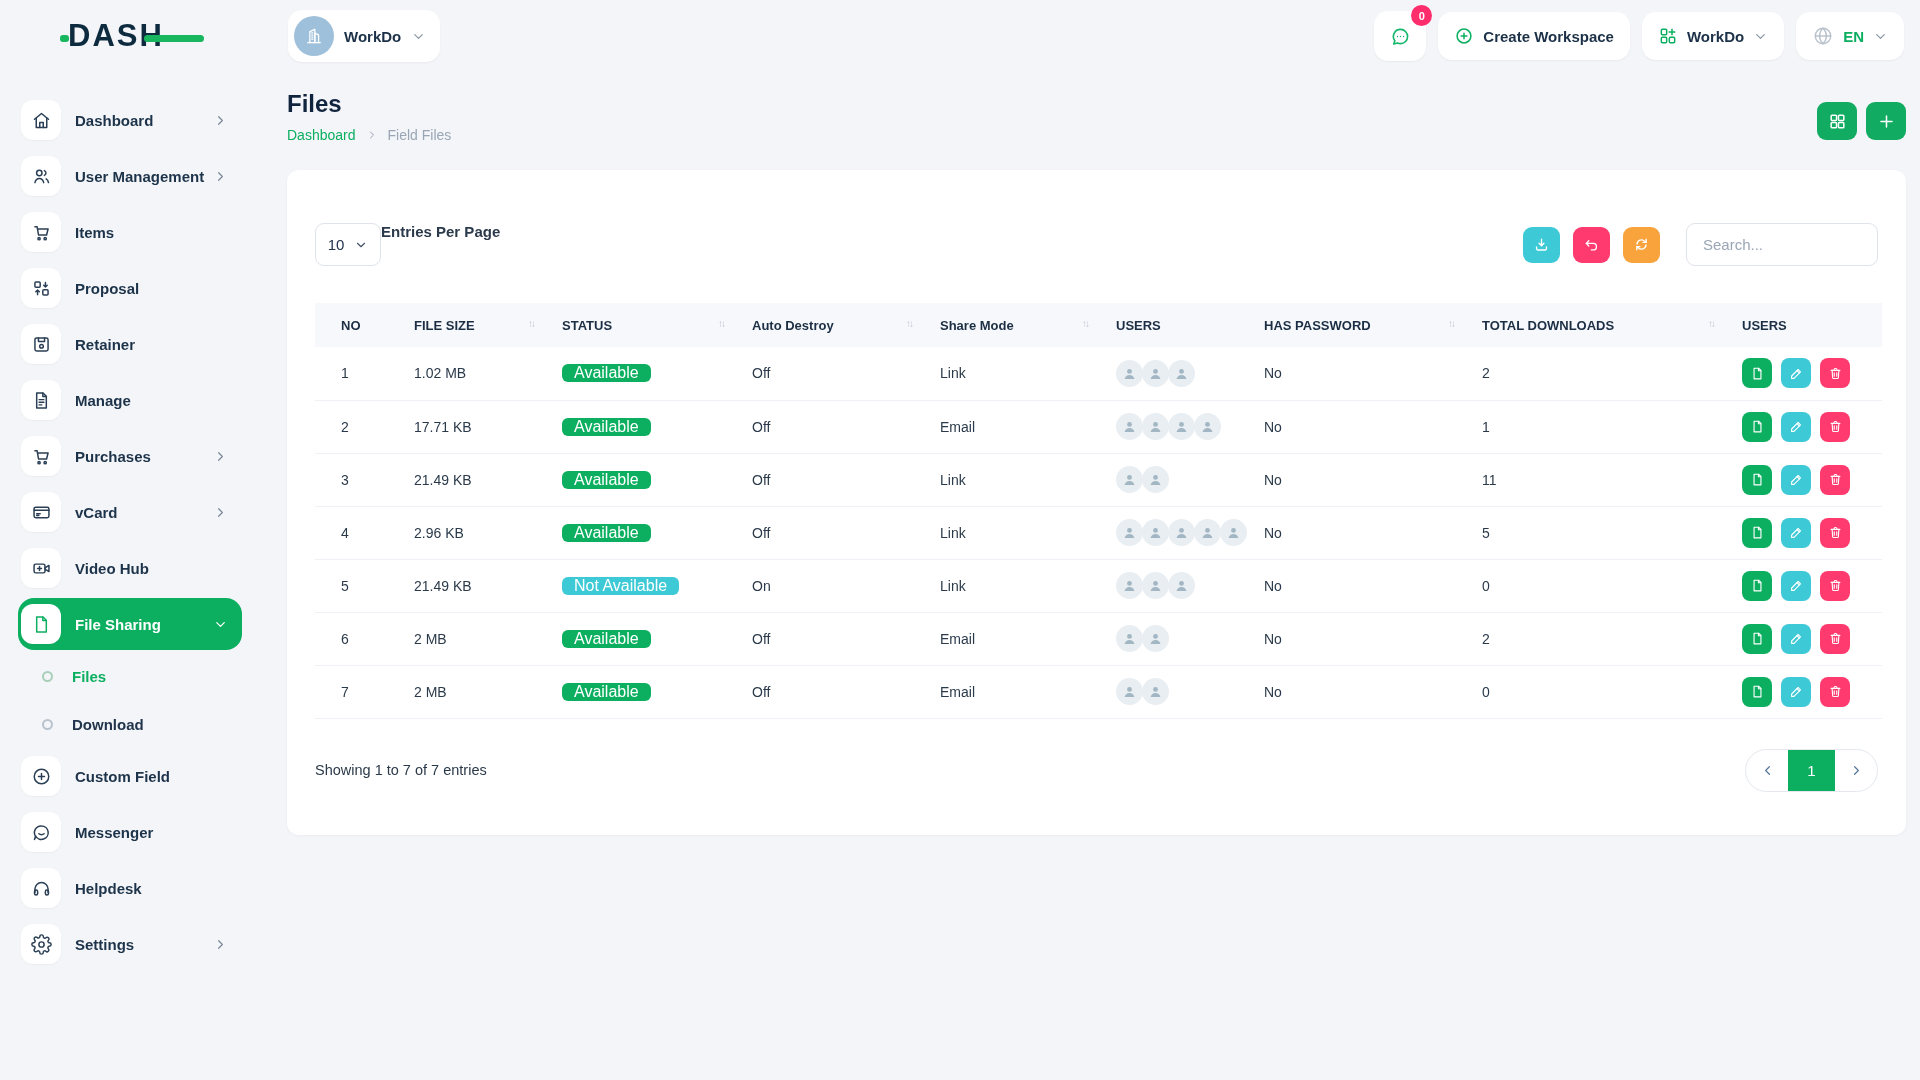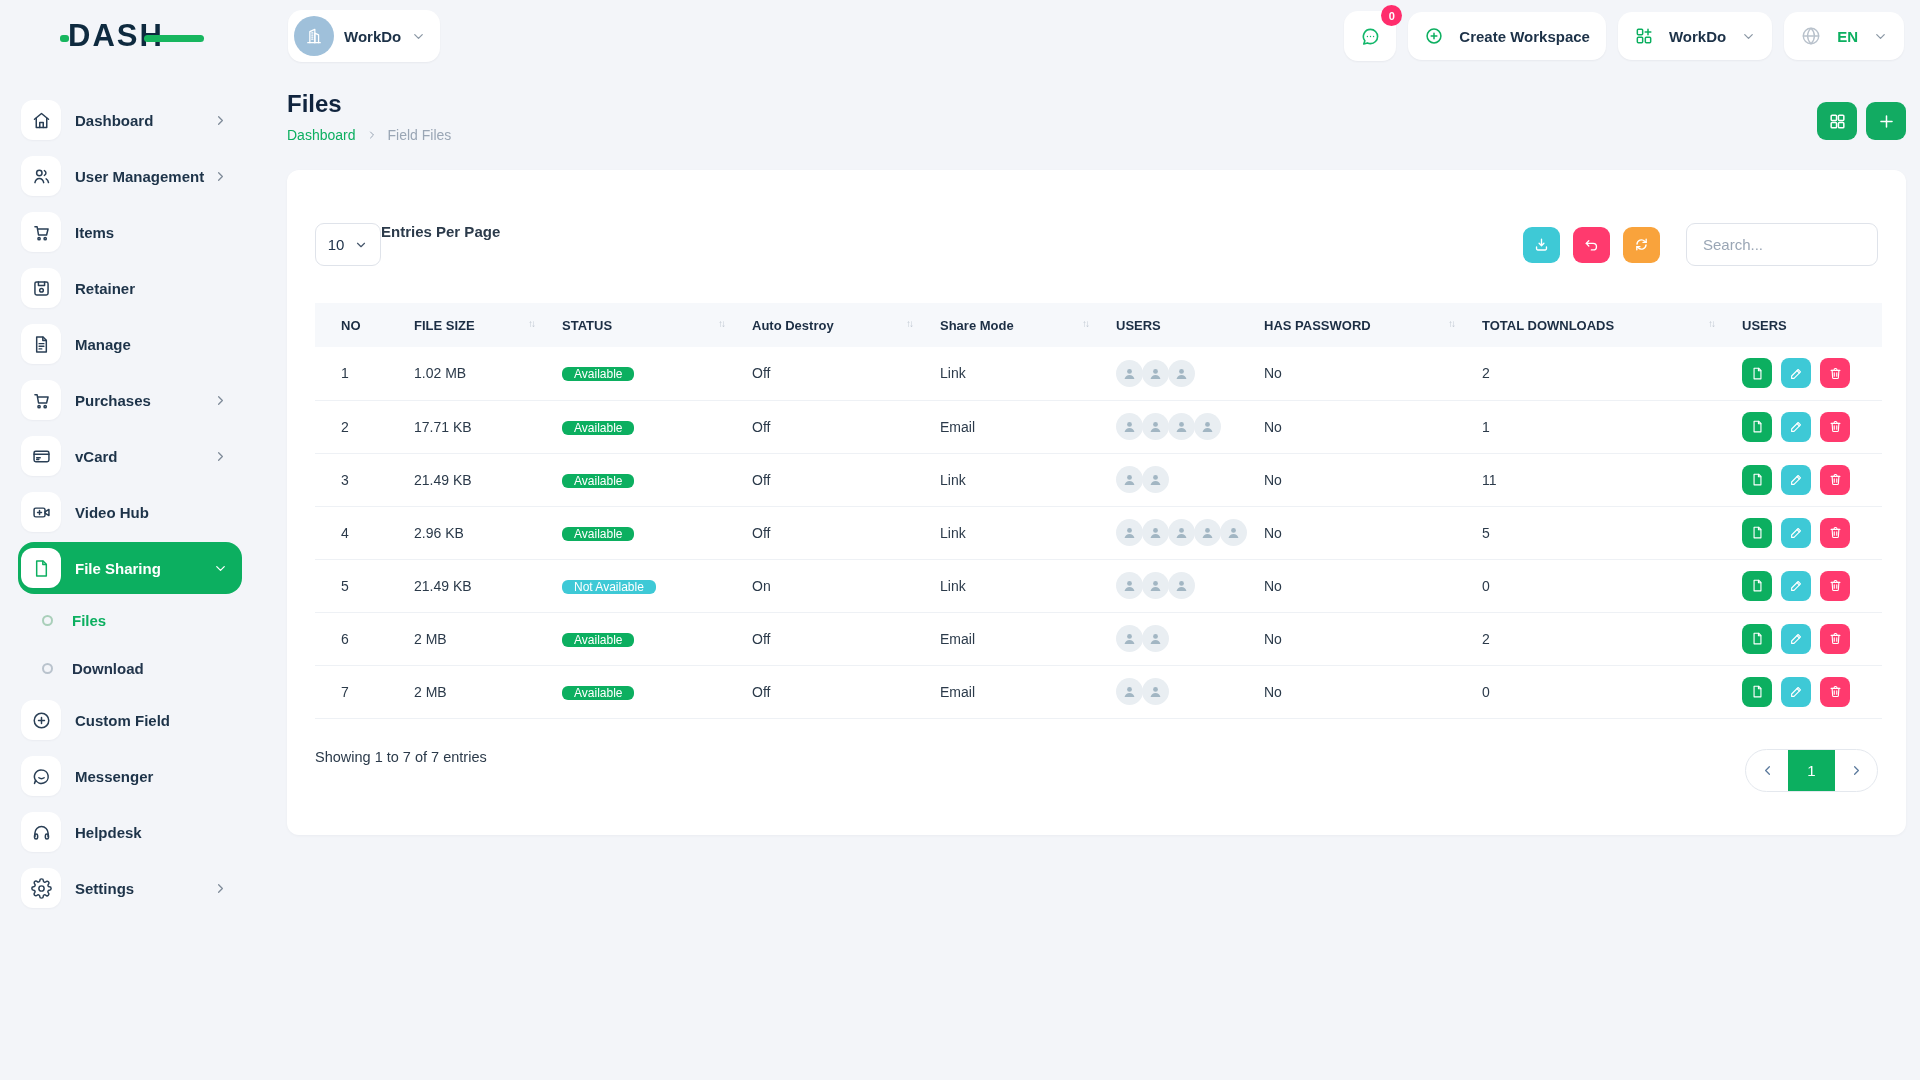--- a/index.html
+++ b/index.html
@@ -27,21 +27,21 @@
   .ws-name{font-size:15px;font-weight:700;color:#1c3147}
   .chev{color:#8b98a5}
   .chev svg{width:15px;height:15px;stroke-width:2}
 
   .top-right{margin-left:auto;display:flex;align-items:center;gap:12px}
   .msg-btn{position:relative;width:52px;height:50px;background:#fff;border:none;border-radius:14px;display:flex;align-items:center;justify-content:center;
     box-shadow:0 1px 2px rgba(16,24,40,.05);cursor:pointer;color:#12b76a}
   .msg-btn svg{width:23px;height:23px}
   .msg-badge{position:absolute;top:-6px;right:-6px;min-width:21px;height:21px;border-radius:50%;background:#ff2d6c;color:#fff;
     font-size:11px;font-weight:700;display:flex;align-items:center;justify-content:center}
-  .pill{height:48px;background:#fff;border:none;border-radius:14px;display:flex;align-items:center;gap:15px;padding:0 16px;
+  .pill{height:48px;background:#fff;border:none;border-radius:14px;display:flex;align-items:center;gap:9px;padding:0 16px;
     box-shadow:0 1px 2px rgba(16,24,40,.05);cursor:pointer;font-family:inherit}
   .pill .p-ico{color:#0caf60}
   .pill .p-ico svg{width:20px;height:20px;stroke-width:1.8}
   .pill .p-label{font-size:15px;font-weight:600;color:#1c3147}
   .globe-ico{color:#b9c2cc}
   .globe-ico svg{width:22px;height:22px;stroke-width:1.5}
   .lang-label{font-size:15px;font-weight:700;color:#0caf60}
 
   
   .sidebar{position:absolute;left:0;top:72px;width:262px;padding:20px 0 0 0}
@@ -92,35 +92,35 @@
   .search-input::placeholder{color:#9aa6b5}
 
   table.data-table{width:100%;margin-top:37px;border-collapse:collapse;table-layout:fixed}
   .data-table thead tr{background:#f6f8fb;height:44px}
   .data-table th{font-size:13px;font-weight:700;color:#1c2e44;text-align:left;padding-left:26px;white-space:nowrap}
   .sort-icon{float:right;margin-right:2px;font-size:10px;letter-spacing:-2px;color:#bfc7d1;font-weight:400;cursor:pointer}
   .data-table tbody tr{height:53px;border-top:1px solid #eef1f5}
   .data-table tbody tr:first-child{border-top:none}
   .data-table tbody tr:last-child{border-bottom:1px solid #eef1f5}
   .data-table td{font-size:14px;color:#2b3a4a;text-align:left;padding-left:26px;vertical-align:middle}
-  .status-badge{display:inline-block;color:#fff;font-size:12px;font-weight:500;border-radius:6px;padding:0 12px}
+  .status-badge{display:inline-block;color:#fff;font-size:16px;font-weight:500;border-radius:6px;padding:0 12px}
   .status-badge.green{background:#0caf60}
   .status-badge.teal{background:#3ec9d6}
   .avatars{display:inline-flex}
   .avatar{width:27px;height:27px;border-radius:50%;background:#e9eef2;display:inline-flex;align-items:center;justify-content:center}
   .avatar + .avatar{margin-left:-1px}
   .avatar svg{width:17px;height:17px;fill:#a2b6c3;stroke:none}
   .actions{display:inline-flex;gap:9px}
   .action-btn{width:30px;height:30px;border:none;border-radius:8px;color:#fff;display:flex;align-items:center;justify-content:center;cursor:pointer}
   .action-btn svg{width:15px;height:15px;stroke-width:1.8}
   .action-btn.green{background:#0caf60}
   .action-btn.teal{background:#3ec9d6}
   .action-btn.pink{background:#ff3a6e}
 
-  .table-footer{display:flex;margin-top:30px}
+  .table-footer{display:flex;align-items:center;margin-top:30px}
   .showing-text{font-size:14.5px;color:#2b3a4a}
   .pagination{margin-left:auto;display:flex;border:1px solid #e4e8ee;border-radius:22px;overflow:hidden;background:#fff;height:43px}
   .page-nav{width:42px;border:none;background:transparent;color:#5b7a9d;display:flex;align-items:center;justify-content:center;cursor:pointer}
   .page-nav svg{width:15px;height:15px;stroke-width:2}
   .page-current{width:47px;border:none;background:#0caf60;color:#fff;font-size:15px;font-family:inherit;cursor:pointer}
 </style>
 </head>
 <body>
 
 <header class="topbar">
@@ -235,20 +235,31 @@
     </div>
     <div class="nav-item">
       <span class="nav-icon-box">
         <svg viewBox="0 0 24 24">
           <circle cx="9.2" cy="19" r="1.3"></circle>
           <circle cx="16.2" cy="19" r="1.3"></circle>
           <path d="M4.5 5.5H7l1.6 9.3h9.2L19.5 8H7.6"></path>
         </svg>
       </span>
       <span class="nav-label">Items</span>
+    </div>
+    <div class="nav-item">
+      <span class="nav-icon-box">
+        <svg viewBox="0 0 24 24">
+          <rect x="4.5" y="4.5" width="6" height="6" rx="1.2"></rect>
+          <rect x="13.5" y="13.5" width="6" height="6" rx="1.2"></rect>
+          <path d="M16.5 5v5.2M16.5 10.2l-2-2M16.5 10.2l2-2"></path>
+          <path d="M7.5 19v-5.2M7.5 13.8l-2 2M7.5 13.8l2 2"></path>
+        </svg>
+      </span>
+      <span class="nav-label">Proposal</span>
     </div>
     <div class="nav-item">
       <span class="nav-icon-box">
         <svg viewBox="0 0 24 24">
           <rect x="4.5" y="4.5" width="15" height="15" rx="2"></rect>
           <path d="M8.5 4.7v3.8h7V4.7"></path>
           <circle cx="12" cy="14" r="2.1"></circle>
         </svg>
       </span>
       <span class="nav-label">Retainer</span>

